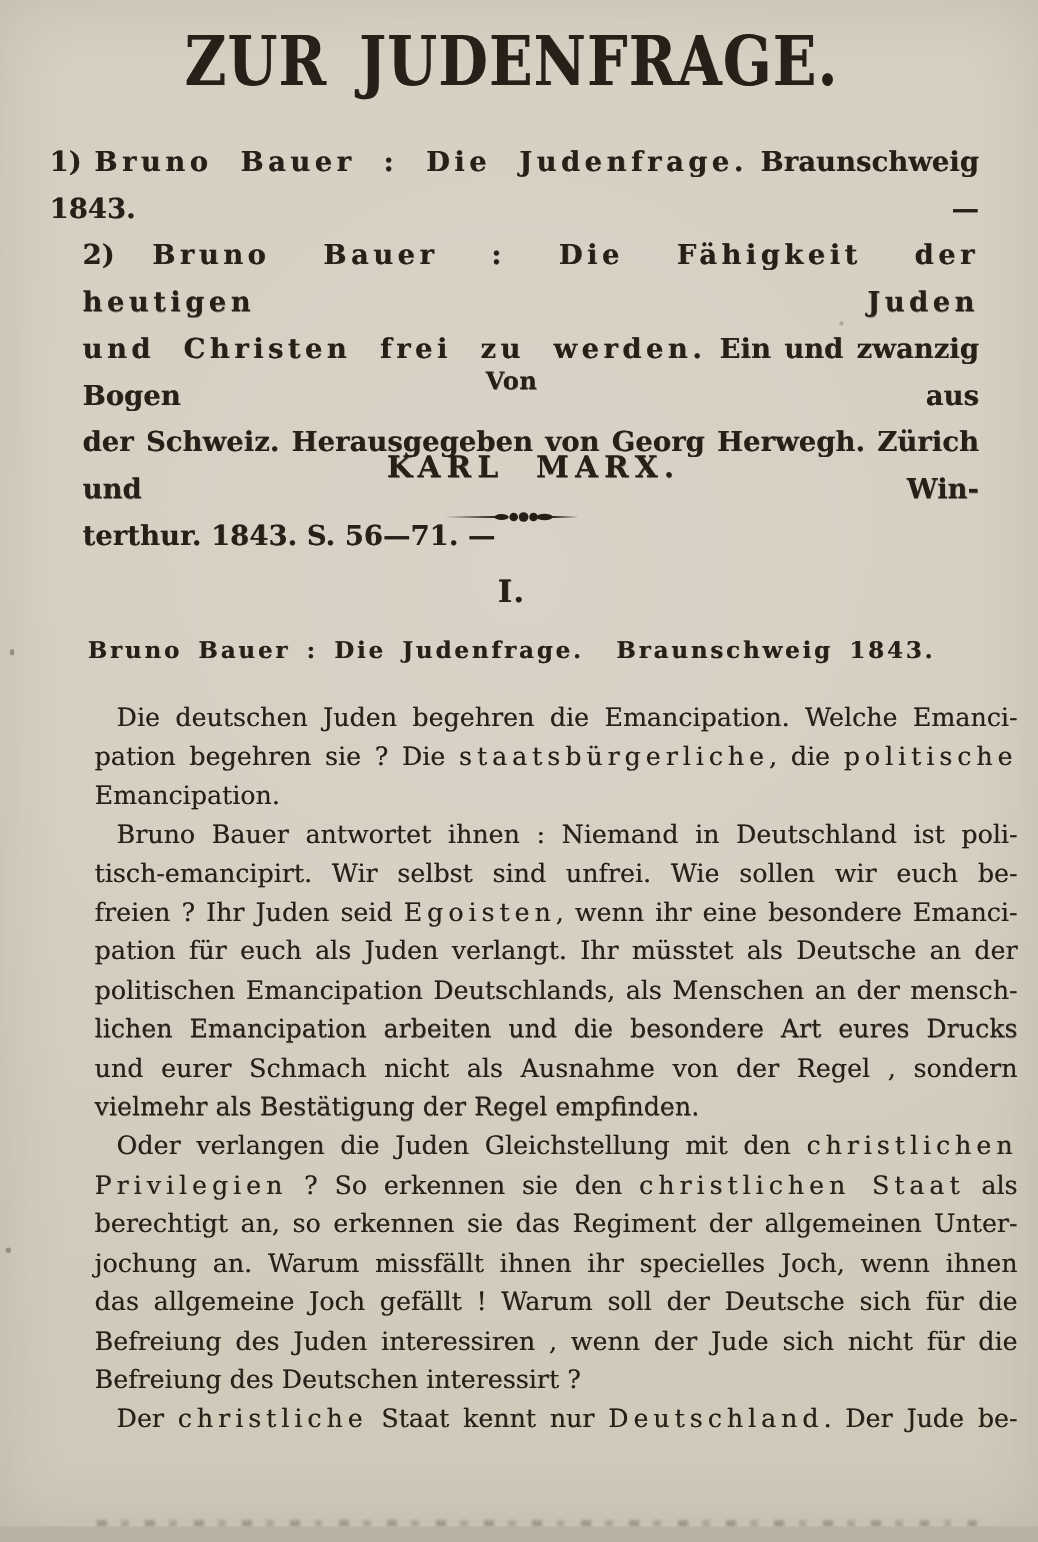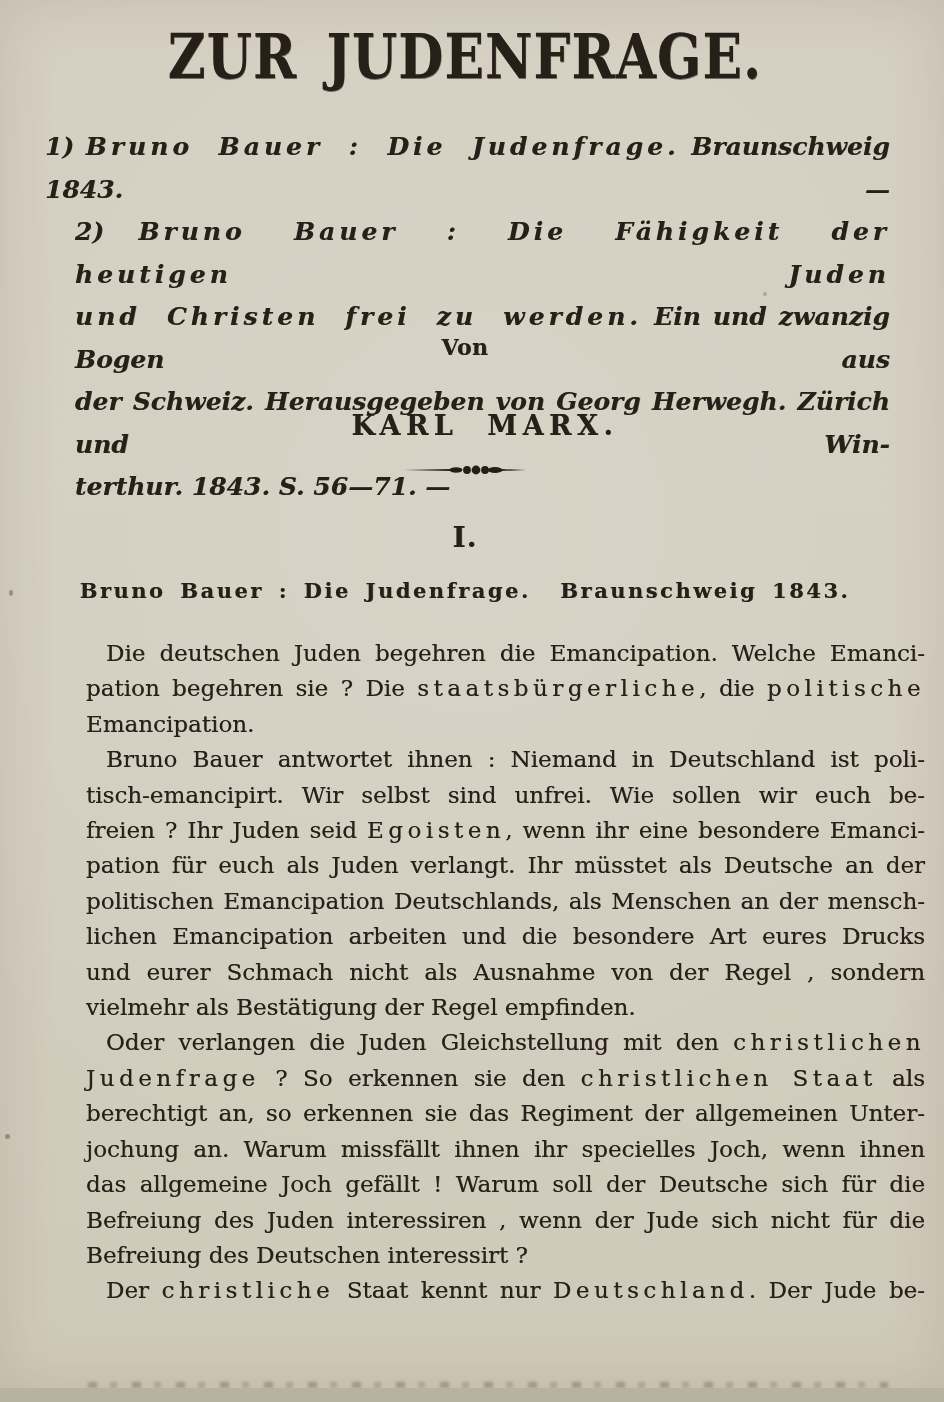--- a/index.html
+++ b/index.html
@@ -13,21 +13,21 @@
     text-shadow:0.35px 0.25px 0.45px rgba(38,31,24,.55);
     box-shadow:inset 0 0 60px rgba(70,60,45,.12);
   }
   .c{position:absolute;left:0;width:930px;text-align:center;}
   .title{
     top:18px;margin:0;font-size:52px;font-weight:bold;letter-spacing:1px;
     line-height:72px;transform:scaleY(1.2);transform-origin:50% 30%;
     word-spacing:10px;
   }
   .reference{position:absolute;top:126px;left:45px;width:845px;
-    font-style:italic;font-weight:bold;font-size:25px;}
+    font-weight:bold;font-size:25px;}
   .rline{line-height:42.5px;white-space:nowrap;}
   .rline.just{white-space:normal;text-align:justify;text-align-last:justify;}
   .rline.hang{padding-left:30px;}
   .rline .sp{letter-spacing:4px;word-spacing:10px;}
   .von{top:334px;font-size:22px;font-weight:bold;letter-spacing:.5px;}
   .author{top:410px;font-size:27px;font-weight:bold;letter-spacing:5.5px;word-spacing:14px;margin-left:20px;}
   .ornament{top:464px;line-height:0;}
   .numeral{top:521px;font-size:28px;font-weight:bold;letter-spacing:1px;}
   .heading{top:578px;font-size:21px;font-weight:bold;letter-spacing:2.5px;
     word-spacing:5px;white-space:pre-wrap;}
@@ -93,21 +93,21 @@
         <div class="bline just"><span>tisch-emancipirt. Wir selbst sind unfrei. Wie sollen wir euch be-</span></div>
         <div class="bline just"><span>freien ? Ihr Juden seid </span><span class="sp">Egoisten</span><span>, wenn ihr eine besondere Emanci-</span></div>
         <div class="bline just"><span>pation für euch als Juden verlangt. Ihr müsstet als Deutsche an der</span></div>
         <div class="bline just"><span>politischen Emancipation Deutschlands, als Menschen an der mensch-</span></div>
         <div class="bline just"><span>lichen Emancipation arbeiten und die besondere Art eures Drucks</span></div>
         <div class="bline just"><span>und eurer Schmach nicht als Ausnahme von der Regel , sondern</span></div>
         <div class="bline"><span>vielmehr als Bestätigung der Regel empfinden.</span></div>
       </div>
       <div>
         <div class="bline just pfirst"><span>Oder verlangen die Juden Gleichstellung mit den </span><span class="sp">christlichen</span></div>
-        <div class="bline just"><span class="sp">Judenfrage</span><span> ? So erkennen sie den </span><span class="sp">christlichen Staat</span><span> als</span></div>
+        <div class="bline just"><span class="sp">Privilegien</span><span> ? So erkennen sie den </span><span class="sp">christlichen Staat</span><span> als</span></div>
         <div class="bline just"><span>berechtigt an, so erkennen sie das Regiment der allgemeinen Unter-</span></div>
         <div class="bline just"><span>jochung an. Warum missfällt ihnen ihr specielles Joch, wenn ihnen</span></div>
         <div class="bline just"><span>das allgemeine Joch gefällt ! Warum soll der Deutsche sich für die</span></div>
         <div class="bline just"><span>Befreiung des Juden interessiren , wenn der Jude sich nicht für die</span></div>
         <div class="bline"><span>Befreiung des Deutschen interessirt ?</span></div>
       </div>
       <div>
         <div class="bline just pfirst"><span>Der </span><span class="sp">christliche</span><span> Staat kennt nur </span><span class="sp">Deutschland</span><span>. Der Jude be-</span></div>
       </div>
     </div>

